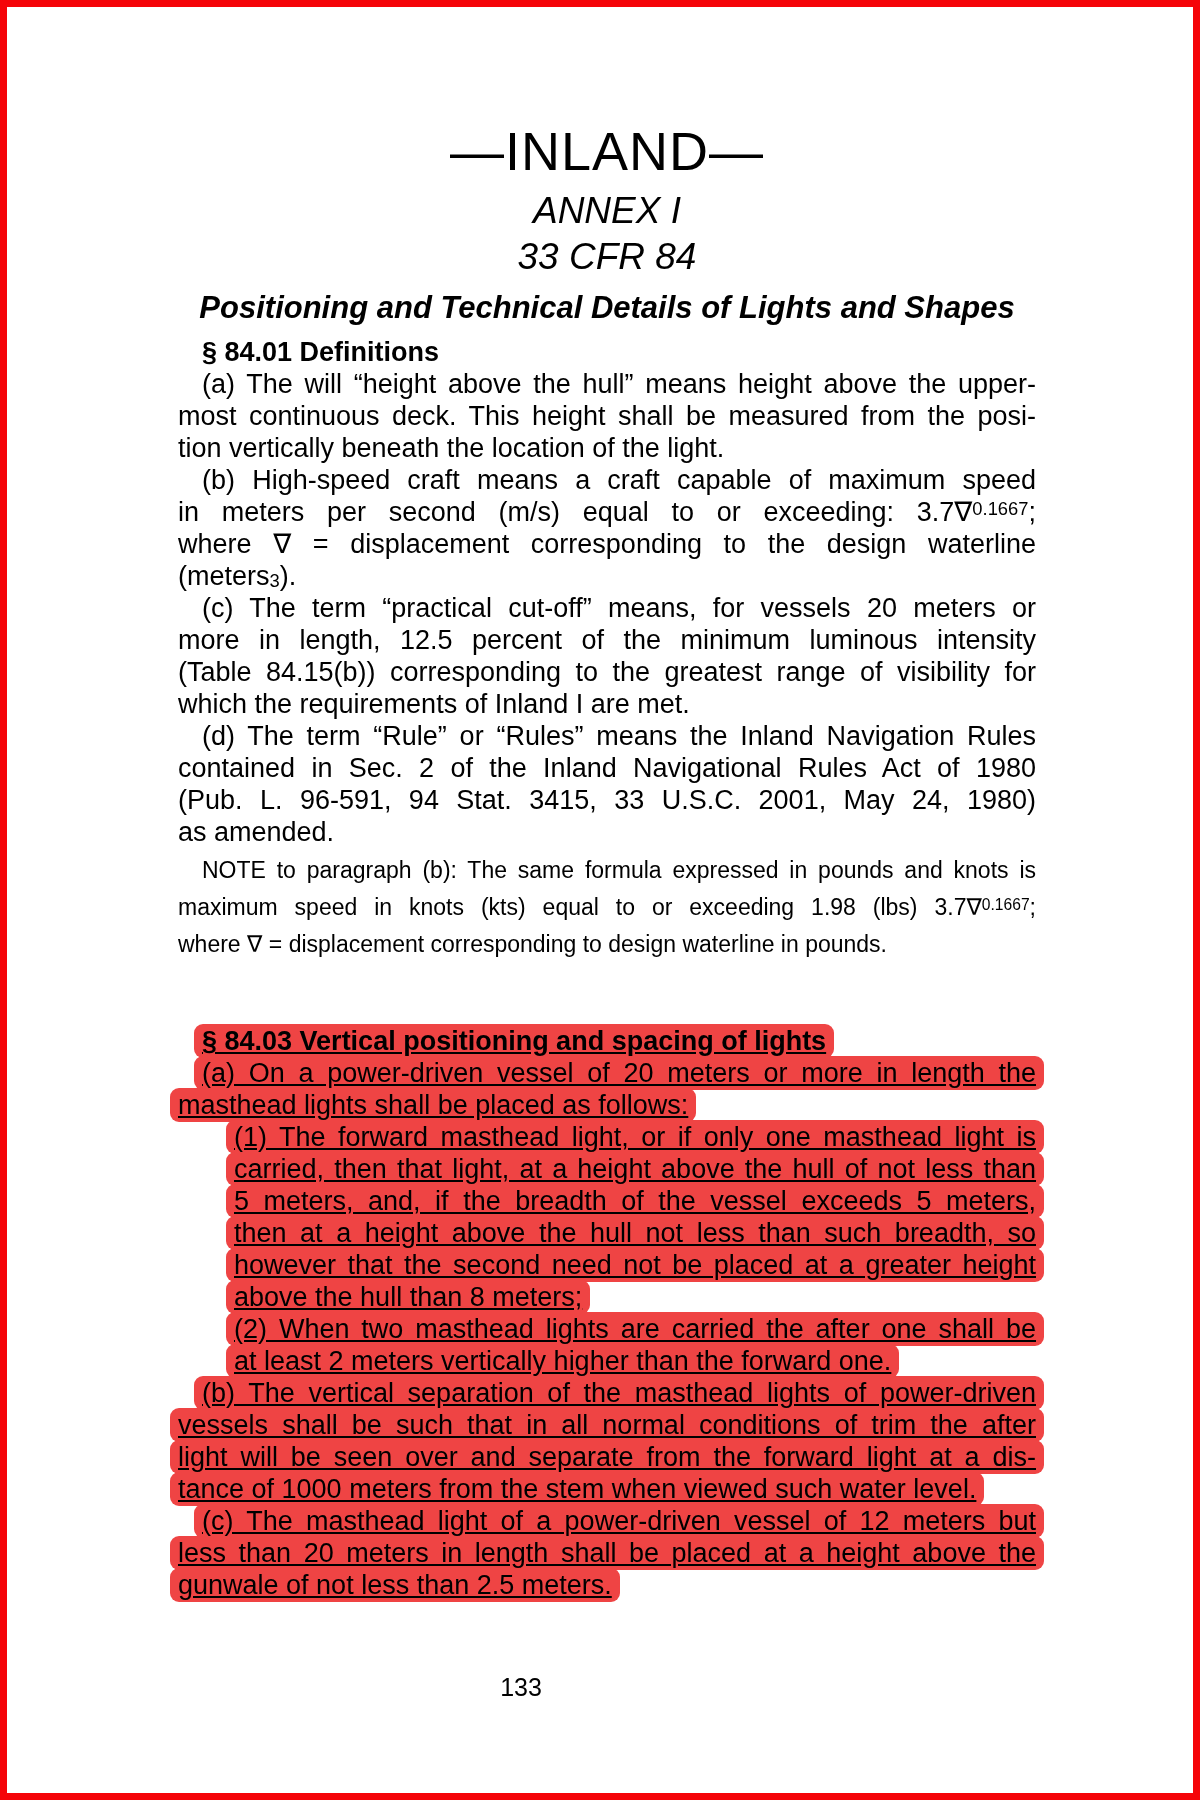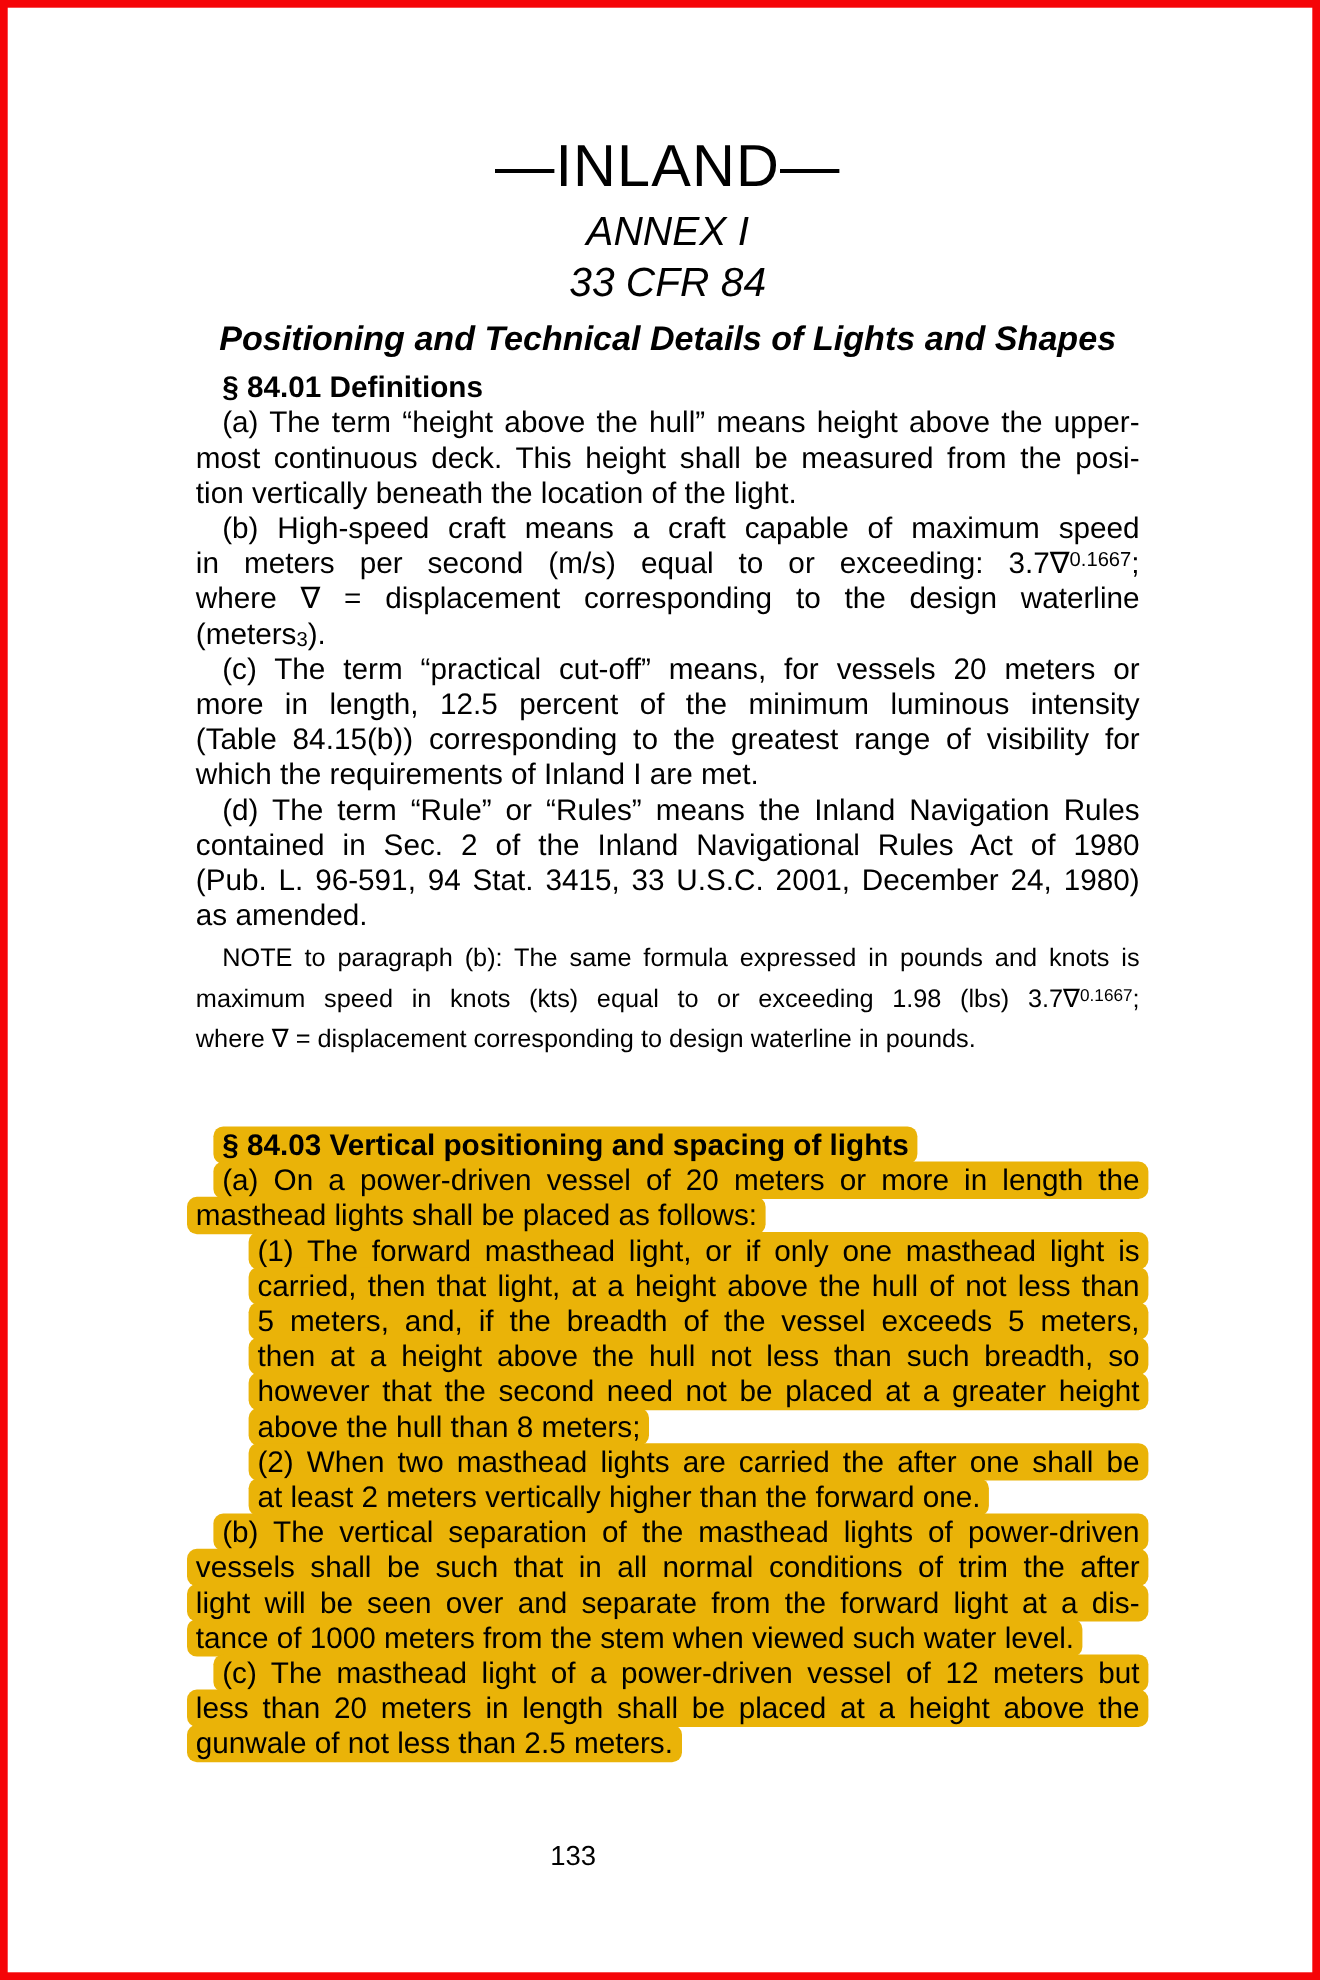--- a/index.html
+++ b/index.html
@@ -30,25 +30,26 @@
   .line { text-align: justify; text-justify: inter-word; }
   .line.jl { text-align-last: justify; }
   .line.ind { padding-left: 24px; }
   .heading-line { font-weight: bold; padding-left: 24px; text-align: left; }
   .space-before { margin-top: 62px; }
 
   .para.subpara { margin-left: 56px; }
   .para.note { font-size: 23px; line-height: 37px; margin-top: 4px; }
 
   .hl-span {
-    background: #eab308;
+    background: #ef4444;
     border-radius: 9px;
     padding: 2px 8px;
     margin: 0 -8px;
     box-decoration-break: clone;
+    text-decoration: underline;
     -webkit-box-decoration-break: clone;
   }
   .sup { font-size: 0.68em; vertical-align: 0.34em; line-height: 0; }
   .subs { font-size: 0.68em; vertical-align: -0.1em; line-height: 0; }
 
   .page-number {
     position: absolute; left: 0; top: 1672px; width: 1042px;
     text-align: center; font-size: 25px; line-height: 30px;
   }
 </style>
@@ -60,40 +61,40 @@
 <div class="content">
   <div class="hdr">
     <div class="title">—INLAND—</div>
     <div class="annex">ANNEX I</div>
     <div class="cfr">33 CFR 84</div>
     <div class="subtitle">Positioning and Technical Details of Lights and Shapes</div>
   </div>
   <div class="docbody">
       <div class="line heading-line"><span>§ 84.01 Definitions</span></div>
       <div class="para">
-        <div class="line jl ind"><span>(a) The term “height above the hull” means height above the upper-</span></div>
+        <div class="line jl ind"><span>(a) The will “height above the hull” means height above the upper-</span></div>
         <div class="line jl"><span>most continuous deck. This height shall be measured from the posi-</span></div>
         <div class="line"><span>tion vertically beneath the location of the light.</span></div>
       </div>
       <div class="para">
         <div class="line jl ind"><span>(b) High-speed craft means a craft capable of maximum speed</span></div>
         <div class="line jl"><span>in meters per second (m/s) equal to or exceeding: 3.7∇</span><span class="sup">0.1667</span><span>;</span></div>
         <div class="line jl"><span>where ∇ = displacement corresponding to the design waterline</span></div>
         <div class="line"><span>(meters</span><span class="subs">3</span><span>).</span></div>
       </div>
       <div class="para">
         <div class="line jl ind"><span>(c) The term “practical cut-off” means, for vessels 20 meters or</span></div>
         <div class="line jl"><span>more in length, 12.5 percent of the minimum luminous intensity</span></div>
         <div class="line jl"><span>(Table 84.15(b)) corresponding to the greatest range of visibility for</span></div>
         <div class="line"><span>which the requirements of Inland I are met.</span></div>
       </div>
       <div class="para">
         <div class="line jl ind"><span>(d) The term “Rule” or “Rules” means the Inland Navigation Rules</span></div>
         <div class="line jl"><span>contained in Sec. 2 of the Inland Navigational Rules Act of 1980</span></div>
-        <div class="line jl"><span>(Pub. L. 96-591, 94 Stat. 3415, 33 U.S.C. 2001, December 24, 1980)</span></div>
+        <div class="line jl"><span>(Pub. L. 96-591, 94 Stat. 3415, 33 U.S.C. 2001, May 24, 1980)</span></div>
         <div class="line"><span>as amended.</span></div>
       </div>
       <div class="para note">
         <div class="line jl ind"><span>NOTE to paragraph (b): The same formula expressed in pounds and knots is</span></div>
         <div class="line jl"><span>maximum speed in knots (kts) equal to or exceeding 1.98 (lbs) 3.7∇</span><span class="sup">0.1667</span><span>;</span></div>
         <div class="line"><span>where ∇ = displacement corresponding to design waterline in pounds.</span></div>
       </div>
       <div class="line heading-line space-before"><span class="hl-span"><span>§ 84.03 Vertical positioning and spacing of lights</span></span></div>
       <div class="para">
         <div class="line jl ind"><span class="hl-span"><span>(a) On a power-driven vessel of 20 meters or more in length the</span></span></div>

